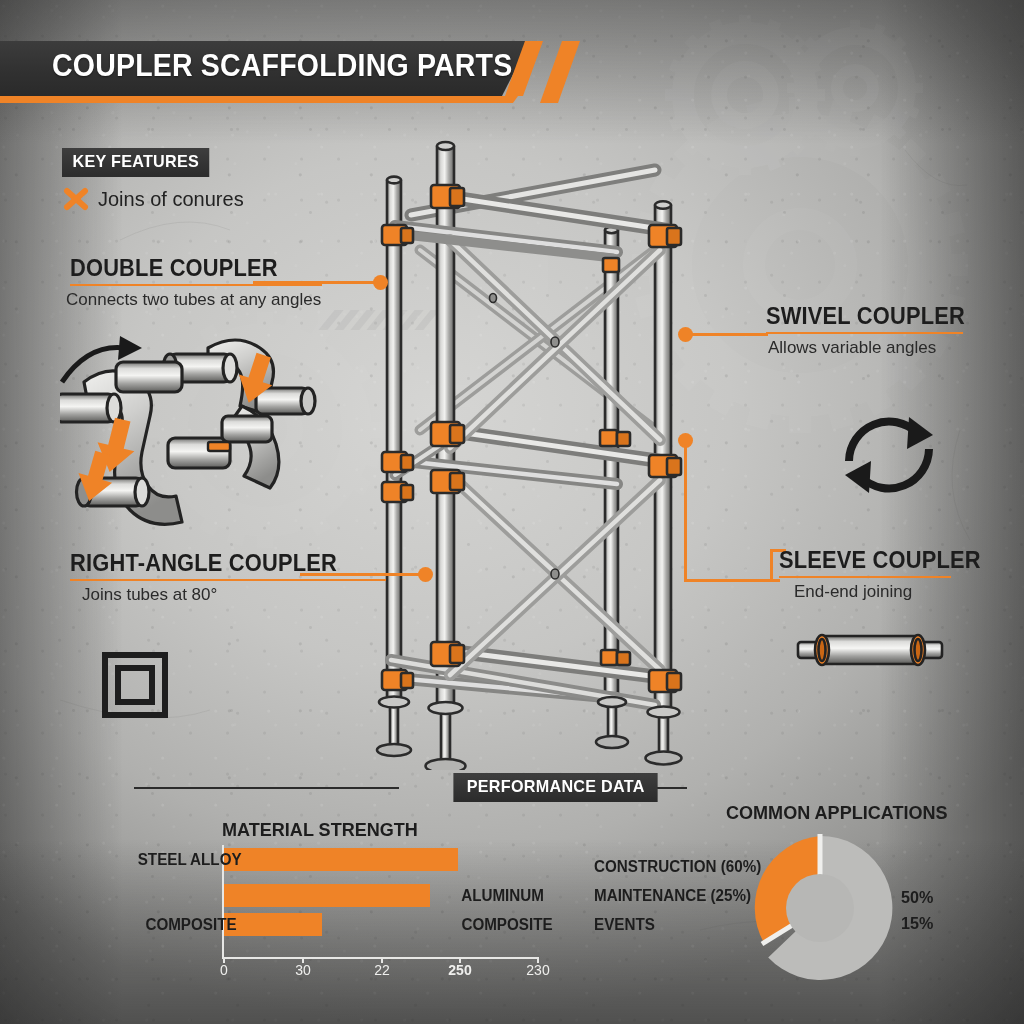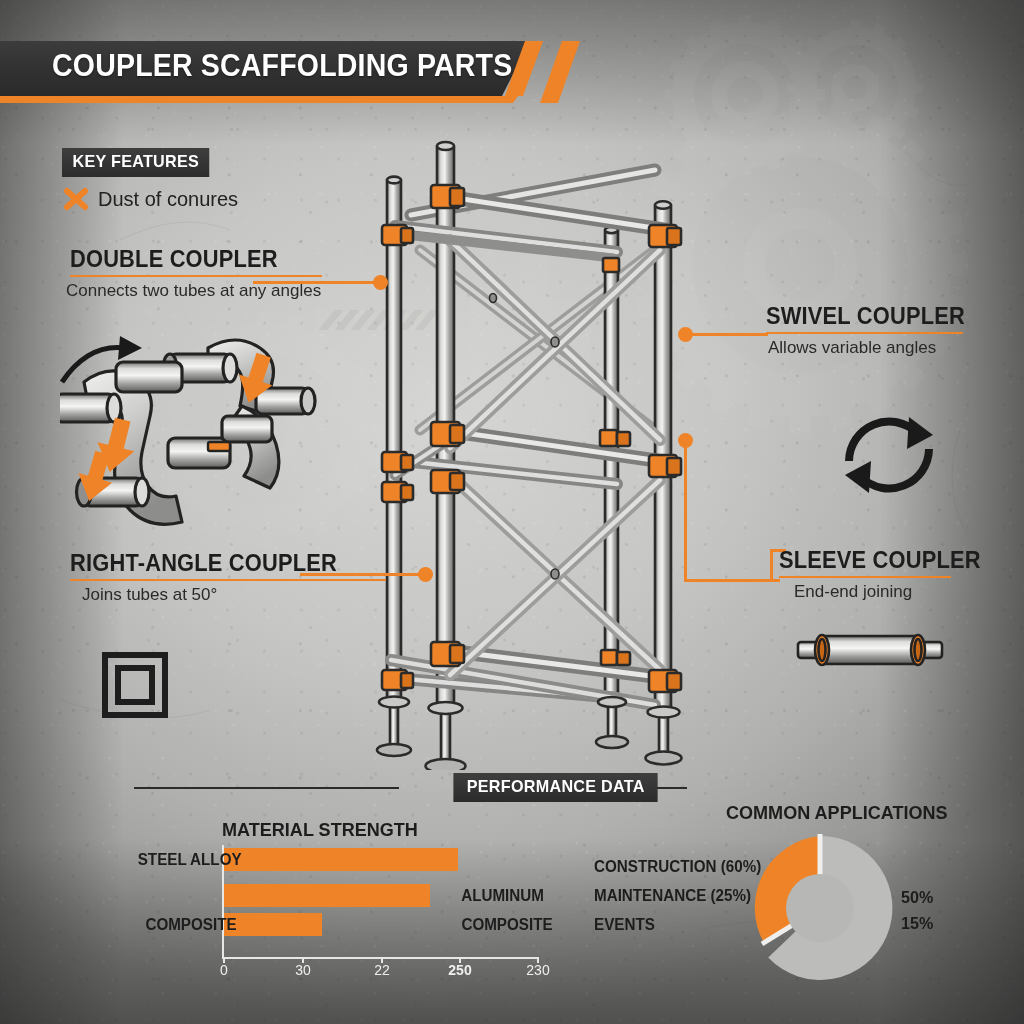--- a/index.html
+++ b/index.html
@@ -84,21 +84,21 @@
   
   .callout{ position:absolute; }
   .callout .c-title{
     font-size:23px; font-weight:bold; color:#1d1d1d; letter-spacing:.2px;
     font-family:"Liberation Sans Narrow","Liberation Sans",sans-serif;
     transform:scaleX(.95); transform-origin:left center; white-space:nowrap;
   }
   .callout .c-rule{ height:2px; background:#ef8327; margin-top:2px; }
   .callout .c-sub{ font-size:17px; color:#2a2a2a; margin-top:4px; white-space:nowrap; }
 
-  .c-double{ left:70px; top:246px; }
+  .c-double{ left:70px; top:255px; }
   .c-double .c-rule{ width:252px; }
   .c-double .c-sub{ margin-left:-4px; }
 
   .c-right{ left:70px; top:550px; }
   .c-right .c-rule{ width:316px; }
   .c-right .c-sub{ margin-left:12px; }
 
   .c-swivel{ left:766px; top:303px; }
   .c-swivel .c-rule{ width:197px; }
   .c-swivel .c-sub{ margin-left:2px; }
@@ -348,21 +348,21 @@
   </div>
 
   <div class="kf-badge">KEY FEATURES</div>
   <div class="kf-row">
     <svg width="26" height="26" viewBox="0 0 26 26">
       <g stroke="#ef8327" stroke-width="6" stroke-linecap="round">
         <line x1="4" y1="5" x2="22" y2="21"></line>
         <line x1="22" y1="5" x2="4" y2="21"></line>
       </g>
     </svg>
-    <div class="kf-text">Dust of conures</div>
+    <div class="kf-text">Joins of conures</div>
   </div>
 
   <svg style="position:absolute;left:355px;top:130px;" width="400" height="640" viewBox="0 0 400 640">
     <defs>
       <linearGradient id="tubeV" x1="0" y1="0" x2="1" y2="0">
         <stop offset="0%" stop-color="#757573"></stop>
           <stop offset="22%" stop-color="#d8d8d6"></stop>
         <stop offset="45%" stop-color="#f2f2f0"></stop>
           <stop offset="70%" stop-color="#a9a9a7"></stop>
         <stop offset="100%" stop-color="#6a6a68"></stop>
@@ -625,21 +625,21 @@
 
   <div class="callout c-double">
     <div class="c-title">DOUBLE COUPLER</div>
     <div class="c-rule"></div>
     <div class="c-sub">Connects two tubes at any angles</div>
   </div>
 
   <div class="callout c-right">
     <div class="c-title">RIGHT-ANGLE COUPLER</div>
     <div class="c-rule"></div>
-    <div class="c-sub">Joins tubes at 50°</div>
+    <div class="c-sub">Joins tubes at 80°</div>
   </div>
 
   <div class="callout c-sleeve">
     <div class="c-title">SLEEVE COUPLER</div>
     <div class="c-rule"></div>
     <div class="c-sub">End-end joining</div>
   </div>
 
   <div class="callout c-swivel">
     <div class="c-title">SWIVEL COUPLER</div>

